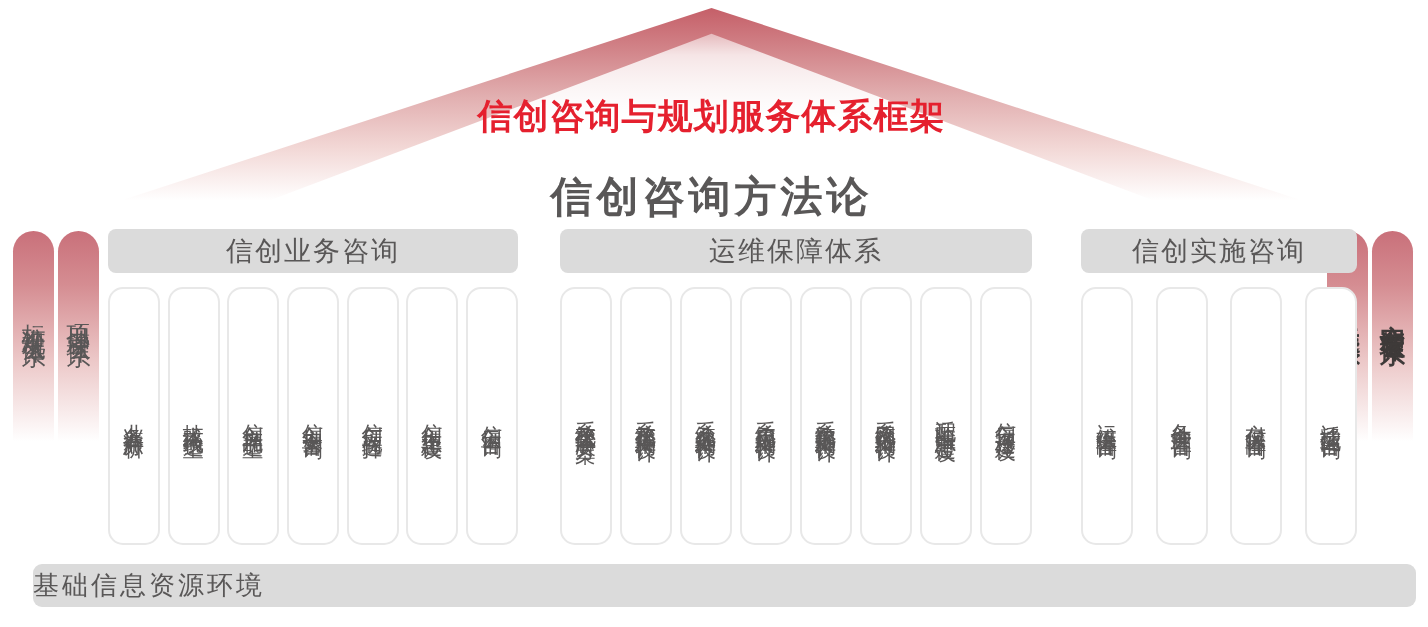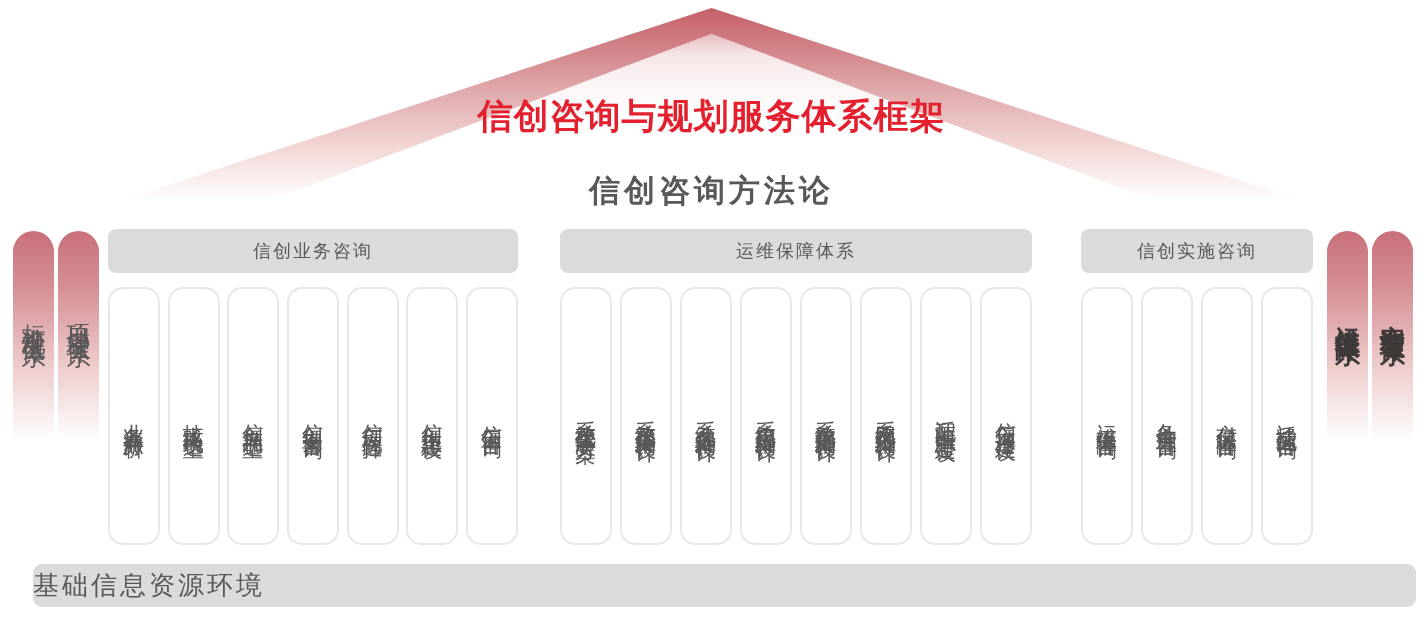--- a/index.html
+++ b/index.html
@@ -24,50 +24,50 @@
     position:absolute;left:55px;top:8px;width:1313px;height:214px;
     clip-path:polygon(50% 12%,88% 100%,12% 100%);
     background:linear-gradient(180deg,rgba(255,255,255,0.15) 0%,rgba(255,255,255,0.78) 22%,#ffffff 52%);
   }
   .main-title{
     position:absolute;left:55px;top:96px;width:1313px;text-align:center;
     font-size:35px;font-weight:700;color:var(--title-red,#e5202e);letter-spacing:1px;line-height:1.15;
   }
   .subtitle{
     position:absolute;left:55px;top:174px;width:1313px;text-align:center;
-    font-size:31px;font-weight:700;color:var(--text-gray,#595757);letter-spacing:4px;line-height:1.1;
+    font-size:42px;font-weight:700;color:var(--text-gray,#595757);letter-spacing:4px;line-height:1.1;
   }
 
   
   .vtext{writing-mode:vertical-rl;text-orientation:upright;line-height:1;}
 
   
   .pill{
     position:absolute;top:231px;width:41px;height:270px;border-radius:21px;
     background:linear-gradient(180deg,#c9707a 0%,#d58d92 20%,#ecc8c8 48%,rgba(255,255,255,0) 78%);
     display:flex;justify-content:center;align-items:flex-start;padding-top:74px;
   }
   .pill .vtext{font-size:24px;letter-spacing:4px;color:var(--text-gray,#595757);}
   .pill.right .vtext{font-size:25px;letter-spacing:3px;font-weight:700;color:var(--text-dark,#3e3a39);}
   .pill.p1{left:13px;} .pill.p2{left:58px;} .pill.p3{left:1327px;} .pill.p4{left:1372px;}
 
   
   .group{position:absolute;top:229px;}
   .group-header{
     height:44px;border-radius:8px;background:var(--bar-gray,#dbdbdb);
     display:flex;align-items:center;justify-content:center;
-    font-size:18px;letter-spacing:2px;color:var(--text-gray,#595757);
+    font-size:27px;letter-spacing:2px;color:var(--text-gray,#595757);
   }
   .cards{position:absolute;left:0;top:58px;width:100%;height:258px;display:flex;justify-content:space-between;}
   .card{
     width:52px;height:258px;background:#ffffff;border:2px solid var(--card-border,#e8e8e8);
     border-radius:15px;display:flex;align-items:center;justify-content:center;
   }
   .card .vtext{font-size:21px;letter-spacing:3px;color:var(--text-gray,#595757);}
-  .group.g1{left:108px;width:410px;} .group.g2{left:560px;width:472px;} .group.g3{left:1081px;width:232px;}
+  .group.g1{left:108px;width:410px;} .group.g2{left:560px;width:472px;} .group.g3{left:1081px;width:276px;}
 
   
   .footer-bar{
     position:absolute;left:33px;top:564px;width:1383px;height:43px;border-radius:9px;
     background:var(--bar-gray,#dbdbdb);display:flex;align-items:center;
     font-size:26px;letter-spacing:3px;color:var(--text-gray,#595757);
   }
 </style>
 </head>
 <body>

